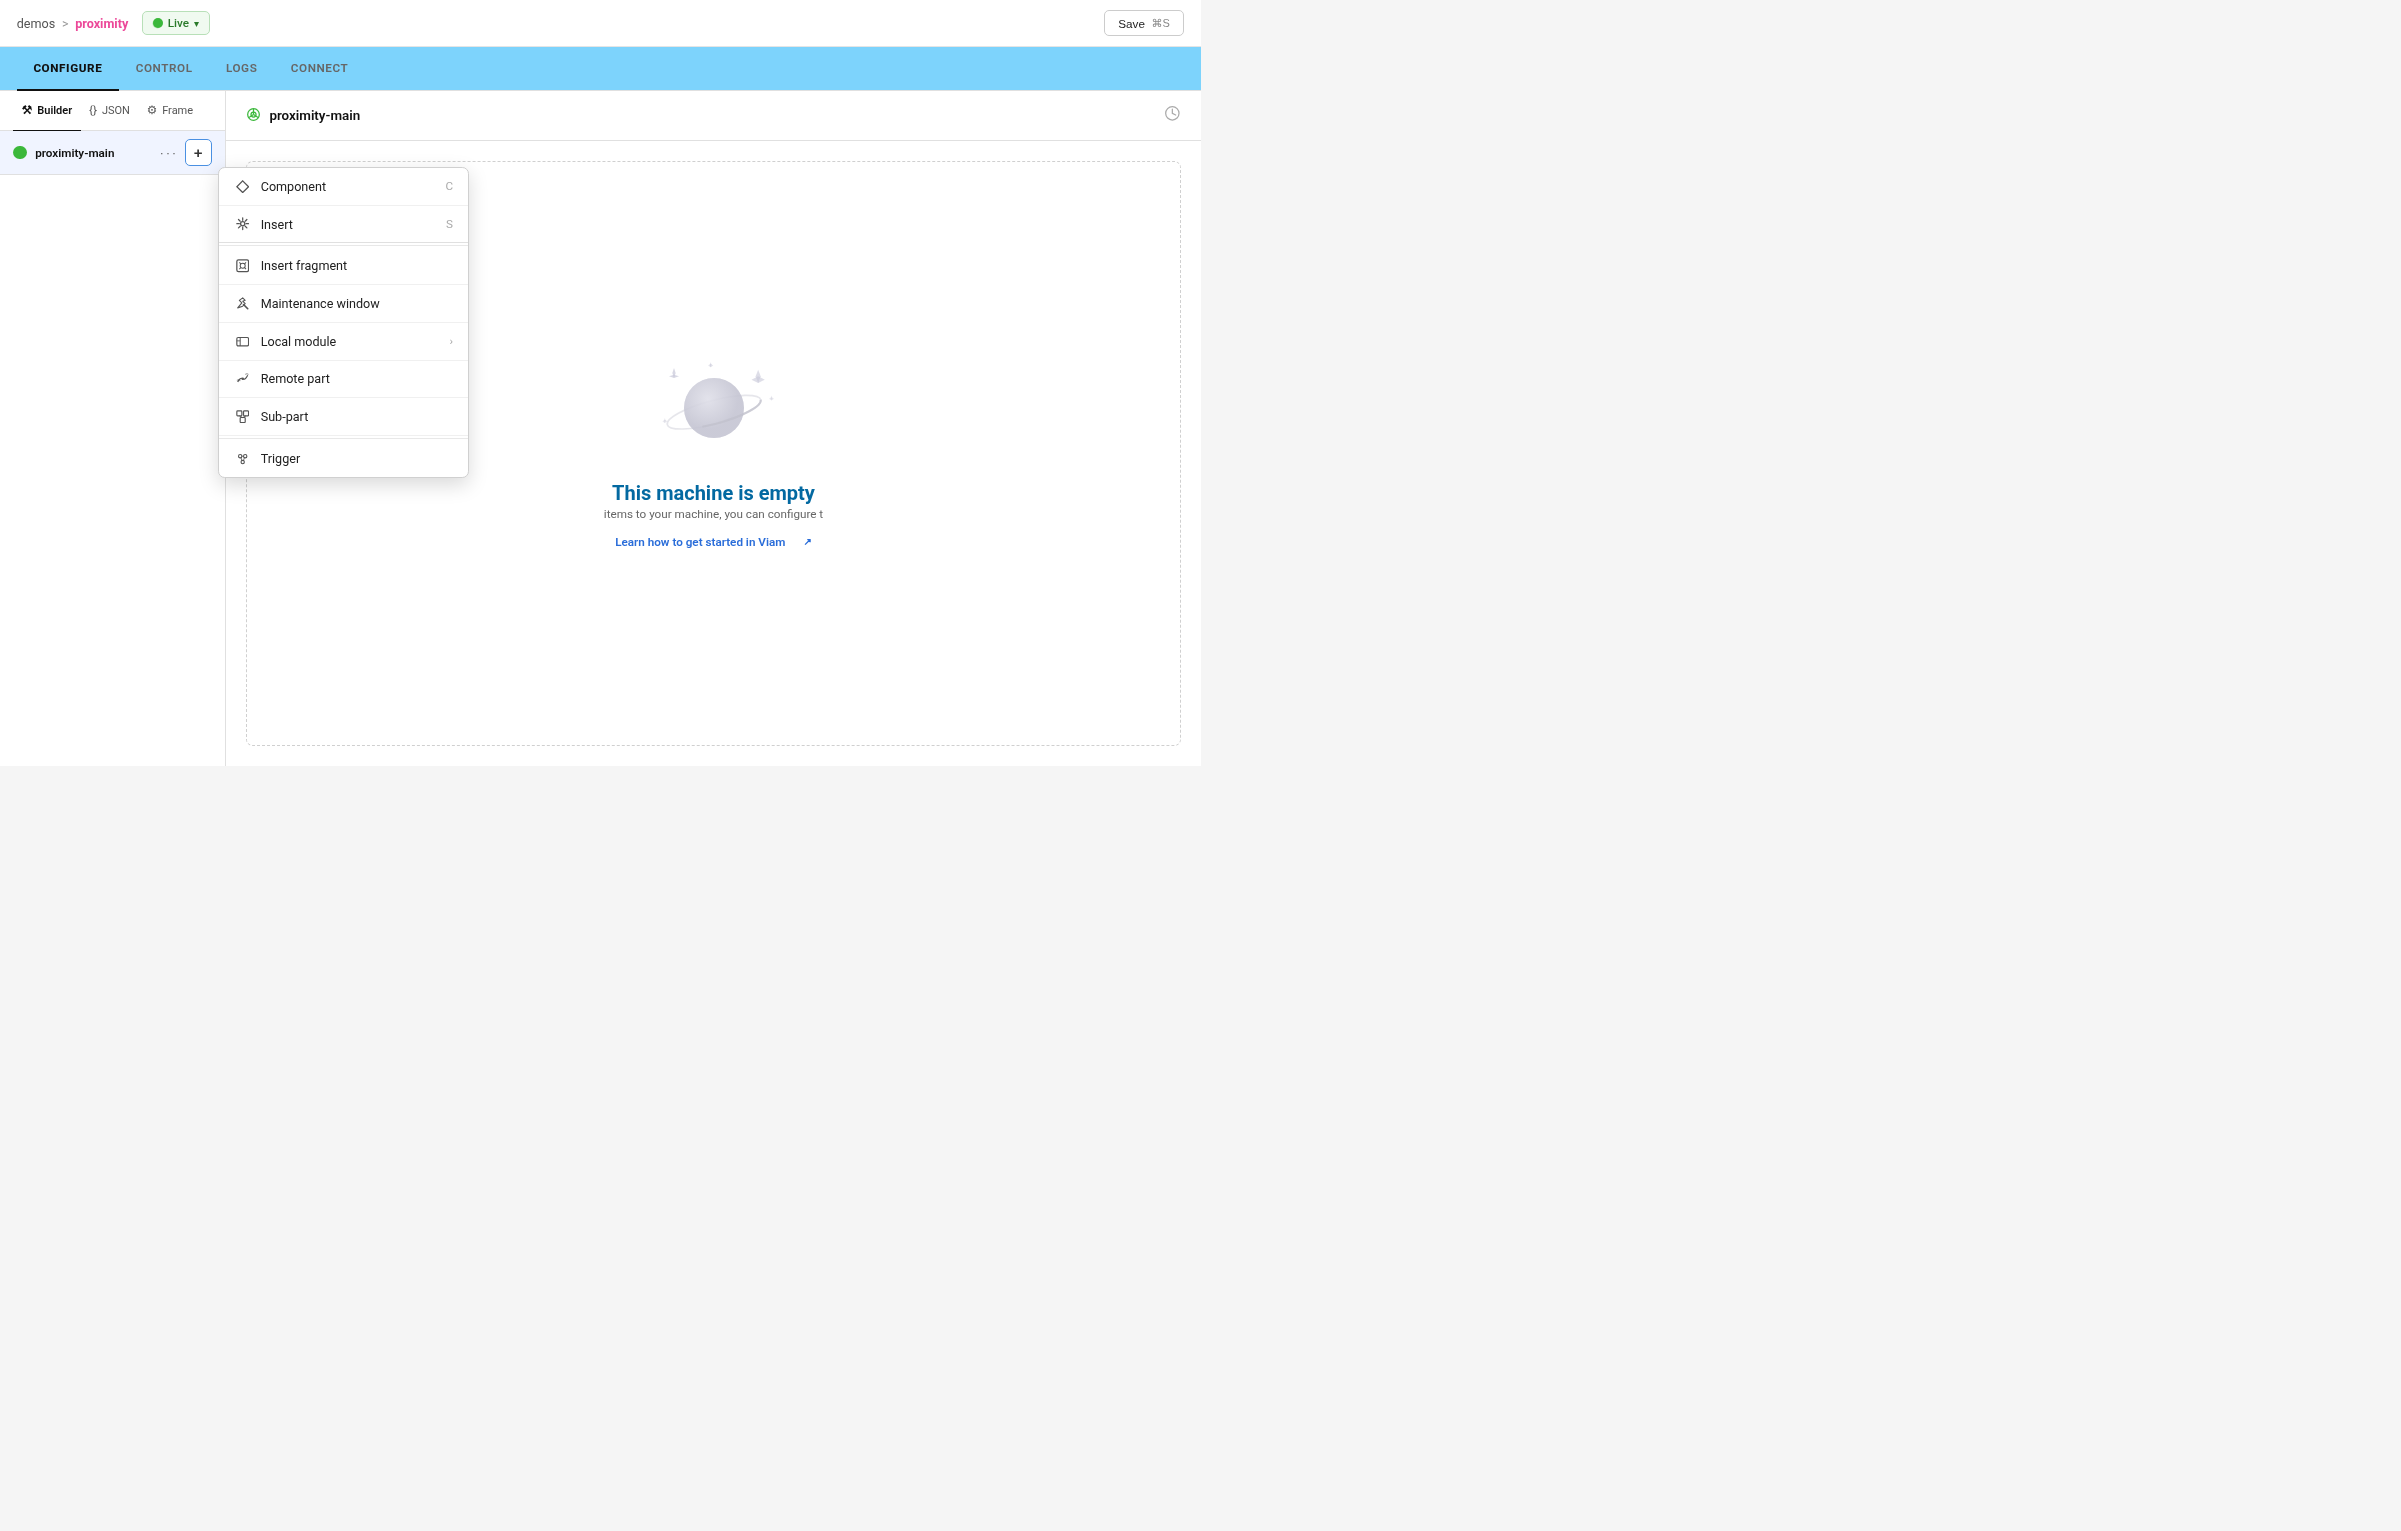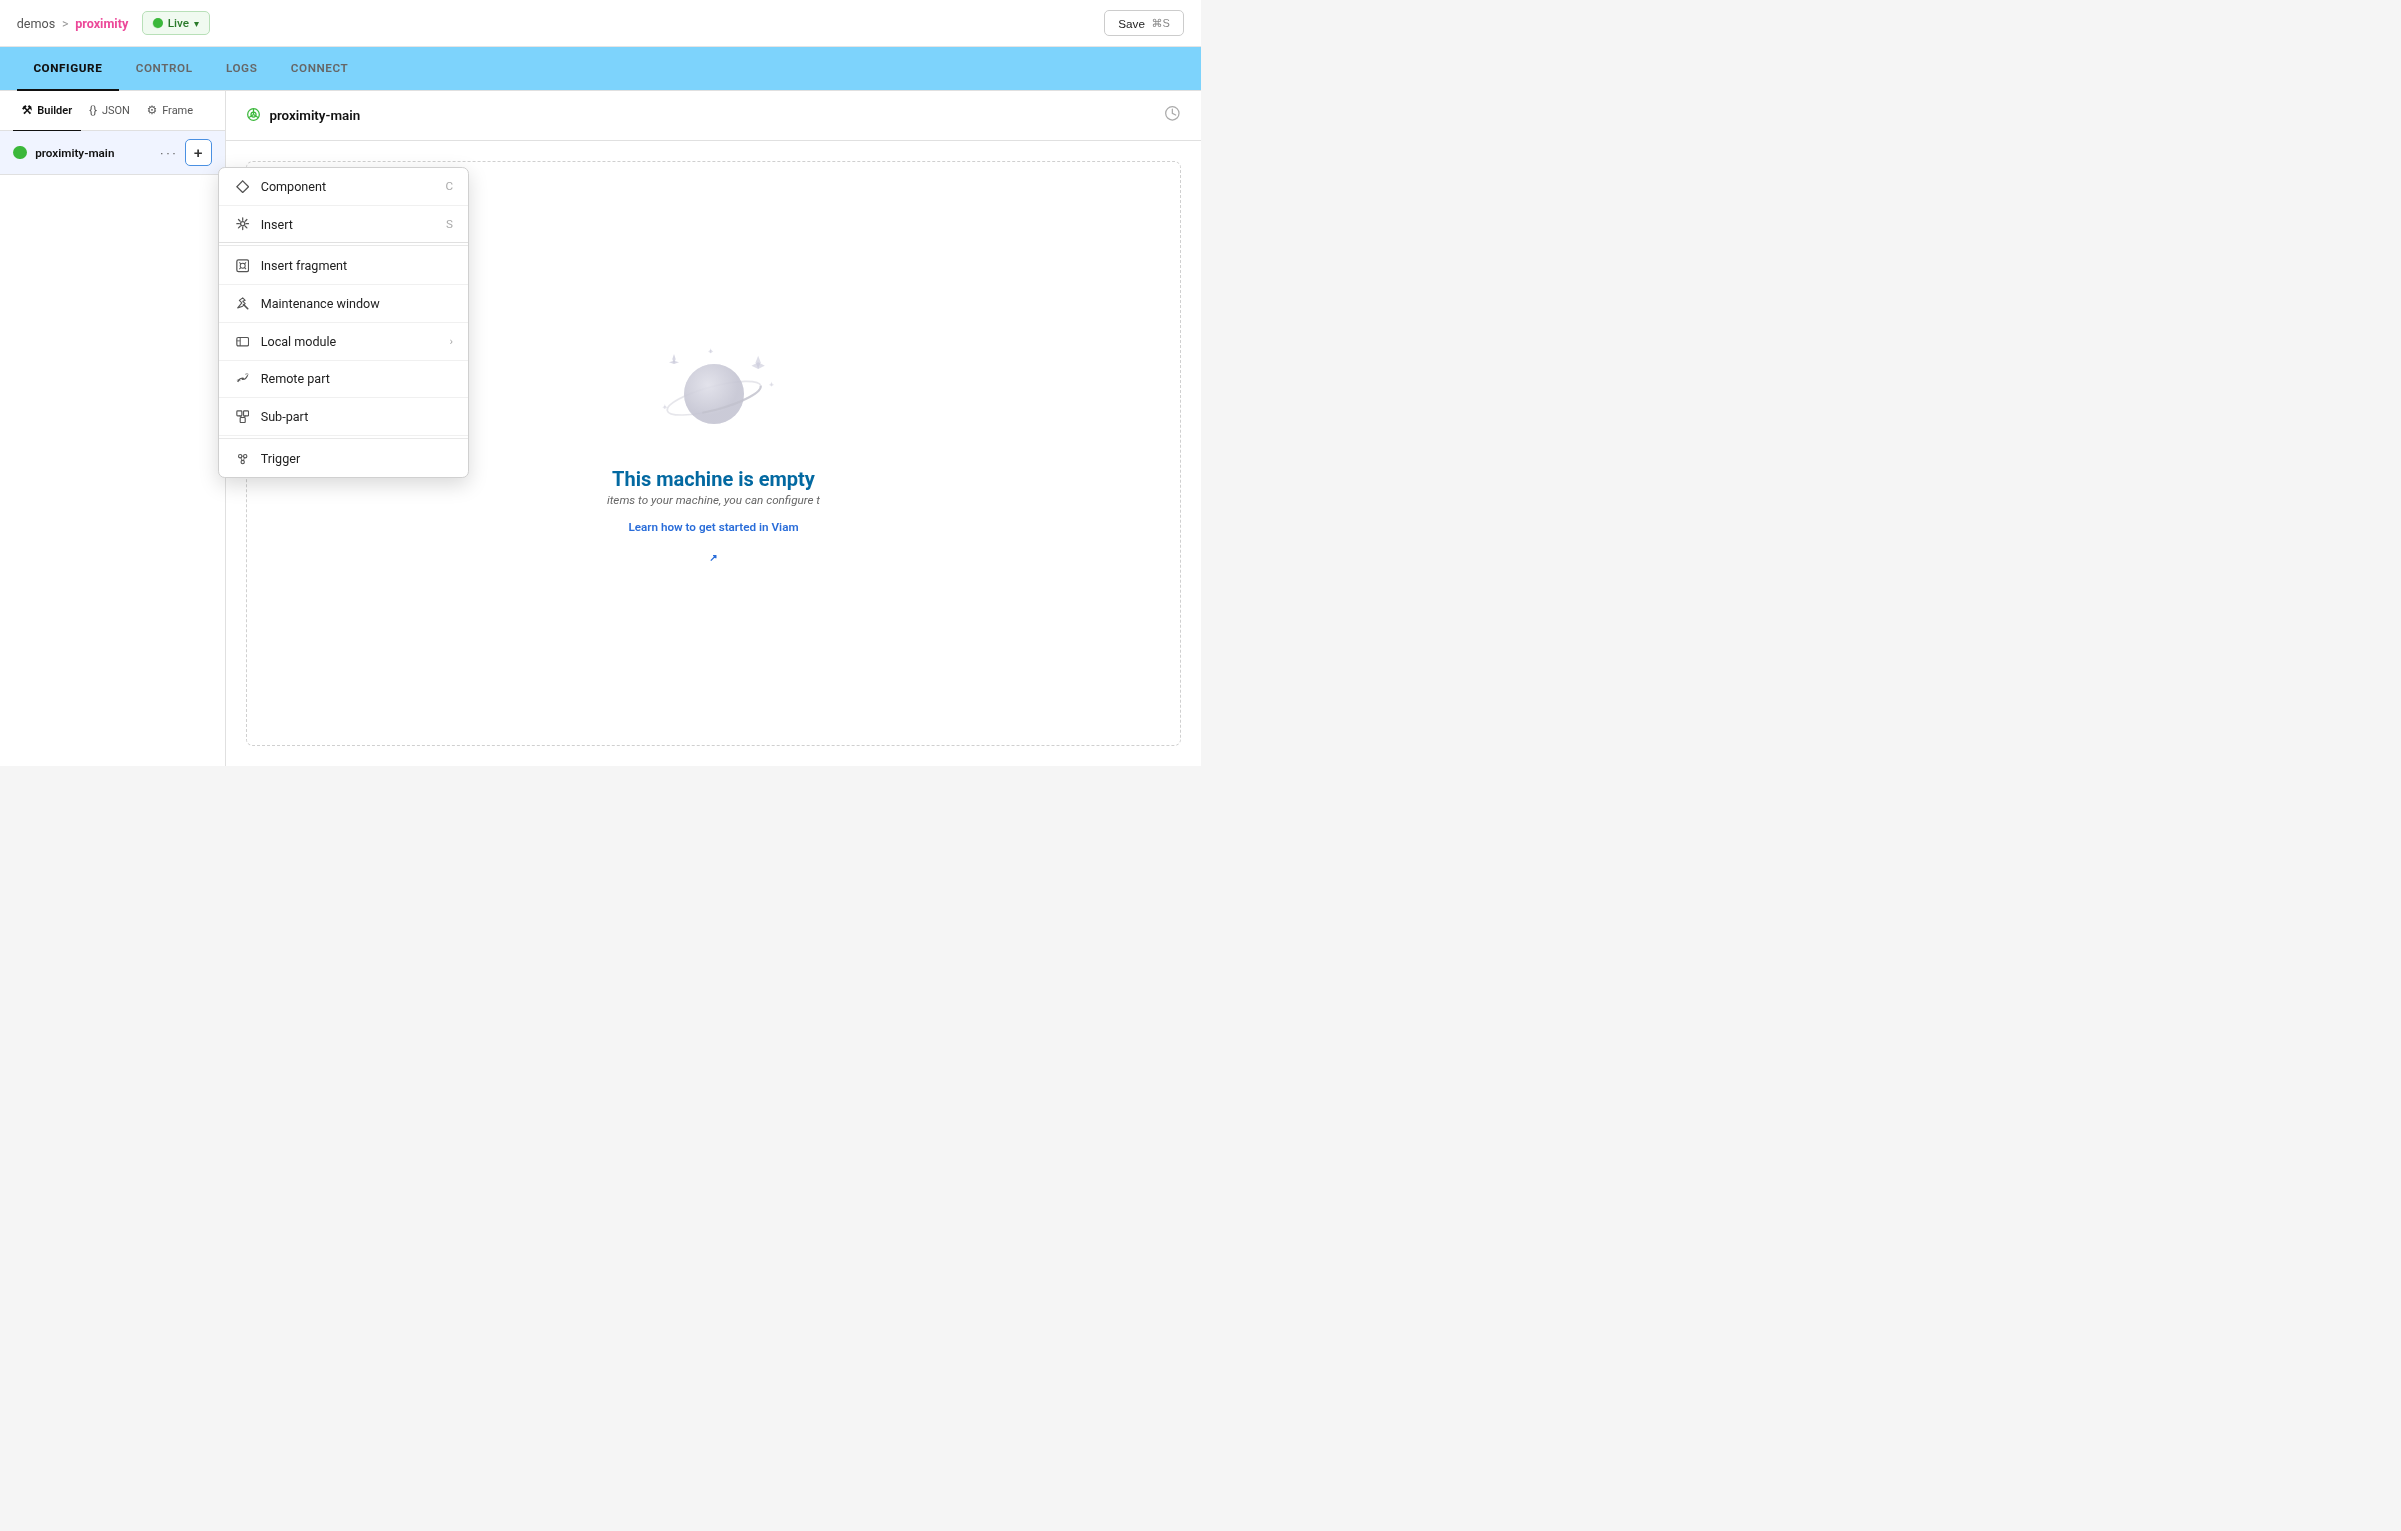--- a/index.html
+++ b/index.html
@@ -267,31 +267,29 @@
       font-size: 20px;
       font-weight: 700;
       color: #0369a1;
       margin-bottom: 2px;
     }
     .empty-subtitle {
       font-size: 11.7px;
       color: #666;
       margin-bottom: 13.4px;
       max-width: 335px;
-      font-style: italic;
     }
     .empty-link {
       font-size: 11.7px;
       font-weight: 600;
       color: #2a6dd9;
       text-decoration: none;
       display: flex;
       align-items: center;
       gap: 18px;
-      flex-direction: column;
     }
 
     
     .dropdown-menu {
       position: absolute;
       top: 167px;
       left: 218px;
       background: #ffffff;
       border: 0.8px solid #d0d0d0;
       border-radius: 6.7px;

